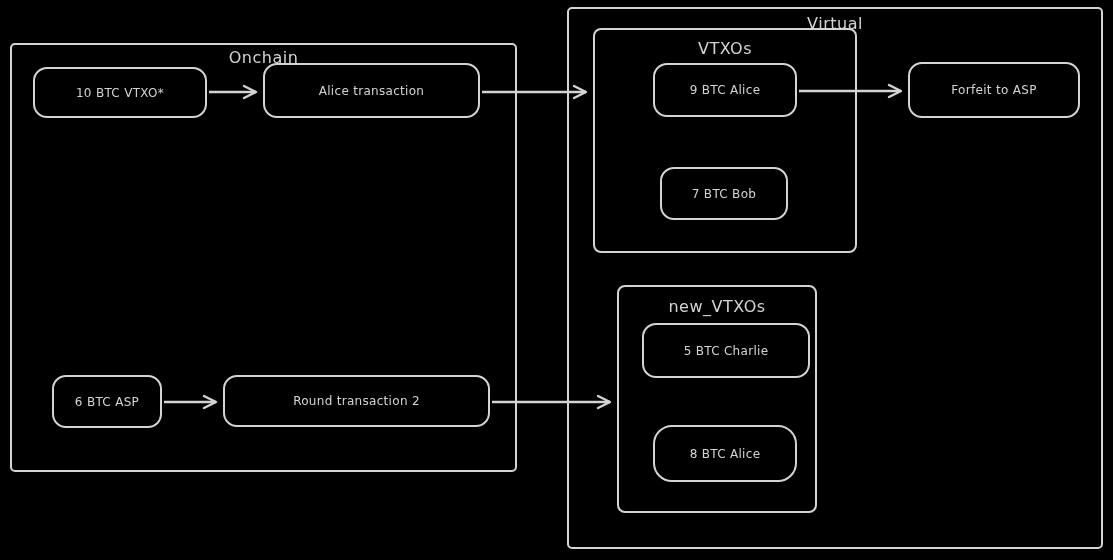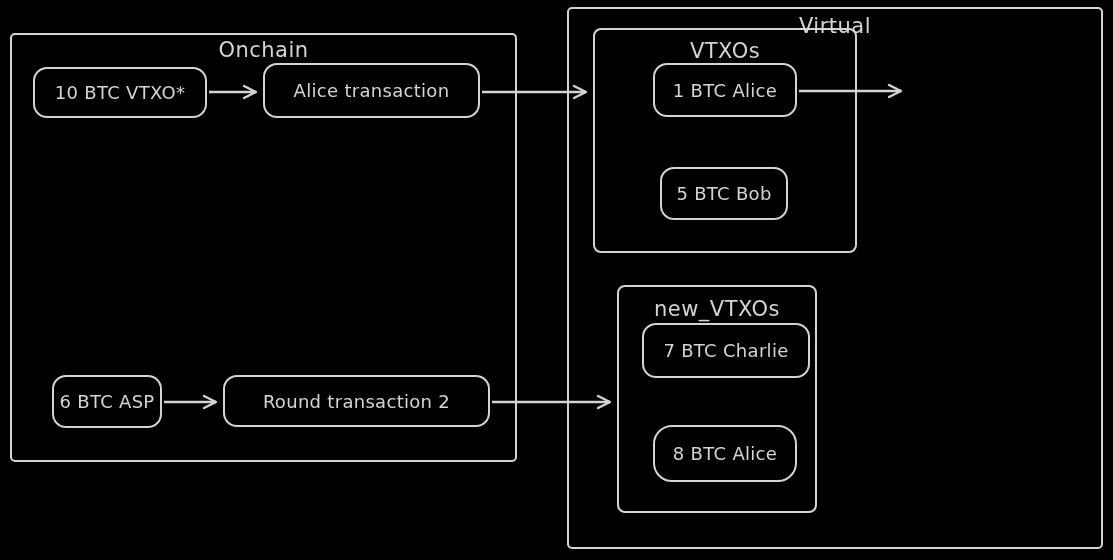--- a/index.html
+++ b/index.html
@@ -20,40 +20,40 @@
   .container{
     position:absolute;border:2.5px solid var(--stroke);border-radius:5px;
     background:transparent;
   }
   .group{
     position:absolute;border:2.5px solid var(--stroke);border-radius:8px;
     background:transparent;
   }
   .container-label{
     position:absolute;left:50%;transform:translateX(-50%);
-    font-size:21px;letter-spacing:.5px;white-space:nowrap;color:var(--stroke);
+    font-size:16px;letter-spacing:.5px;white-space:nowrap;color:var(--stroke);
   }
   
   .node{
     position:absolute;border:2.5px solid var(--stroke);border-radius:14px;
     display:flex;align-items:center;justify-content:center;
     background:transparent;color:var(--stroke);
-    font-size:18px;letter-spacing:.3px;white-space:nowrap;
+    font-size:12px;letter-spacing:.3px;white-space:nowrap;
   }
   svg.edges{
     position:absolute;left:0;top:0;width:1113px;height:560px;
     pointer-events:none;
   }
 </style>
 </head>
 <body>
 
 <div class="canvas">
 
-  <div class="container" style="left:10px;top:33px;width:507px;height:429px;padding-left:23px;">
+  <div class="container" style="left:10px;top:43px;width:507px;height:429px;padding-left:23px;">
     <div class="container-label" style="top:3px;">Onchain</div>
   </div>
 
   <div class="container" style="left:567px;top:7px;width:536px;height:542px;">
     <div class="container-label" style="top:5px;">Virtual</div>
   </div>
 
   <div class="group" style="left:593px;top:28px;width:264px;height:225px;">
     <div class="container-label" style="top:9px;">VTXOs</div>
   </div>
@@ -64,30 +64,33 @@
 
   <div class="node" style="left:33px;top:67px;width:174px;height:51px;">
     <span>10 BTC VTXO*</span>
   </div>
 
   <div class="node" style="left:263px;top:63px;width:217px;height:55px;">
     <span>Alice transaction</span>
   </div>
 
   <div class="node" style="left:653px;top:63px;width:144px;height:54px;">
-    <span>1 BTC Alice</span>
+    <span>9 BTC Alice</span>
   </div>
 
   <div class="node" style="left:660px;top:167px;width:128px;height:53px;">
-    <span>5 BTC Bob</span>
+    <span>7 BTC Bob</span>
   </div>
 
+  <div class="node" style="left:908px;top:62px;width:172px;height:56px;">
+    <span>Forfeit to ASP</span>
+  </div>
 
   <div class="node" style="left:642px;top:323px;width:168px;height:55px;">
-    <span>7 BTC Charlie</span>
+    <span>5 BTC Charlie</span>
   </div>
 
   <div class="node" style="left:653px;top:425px;width:144px;height:57px;border-radius:19px;">
     <span>8 BTC Alice</span>
   </div>
 
   <div class="node" style="left:52px;top:375px;width:110px;height:53px;">
     <span>6 BTC ASP</span>
   </div>
 

